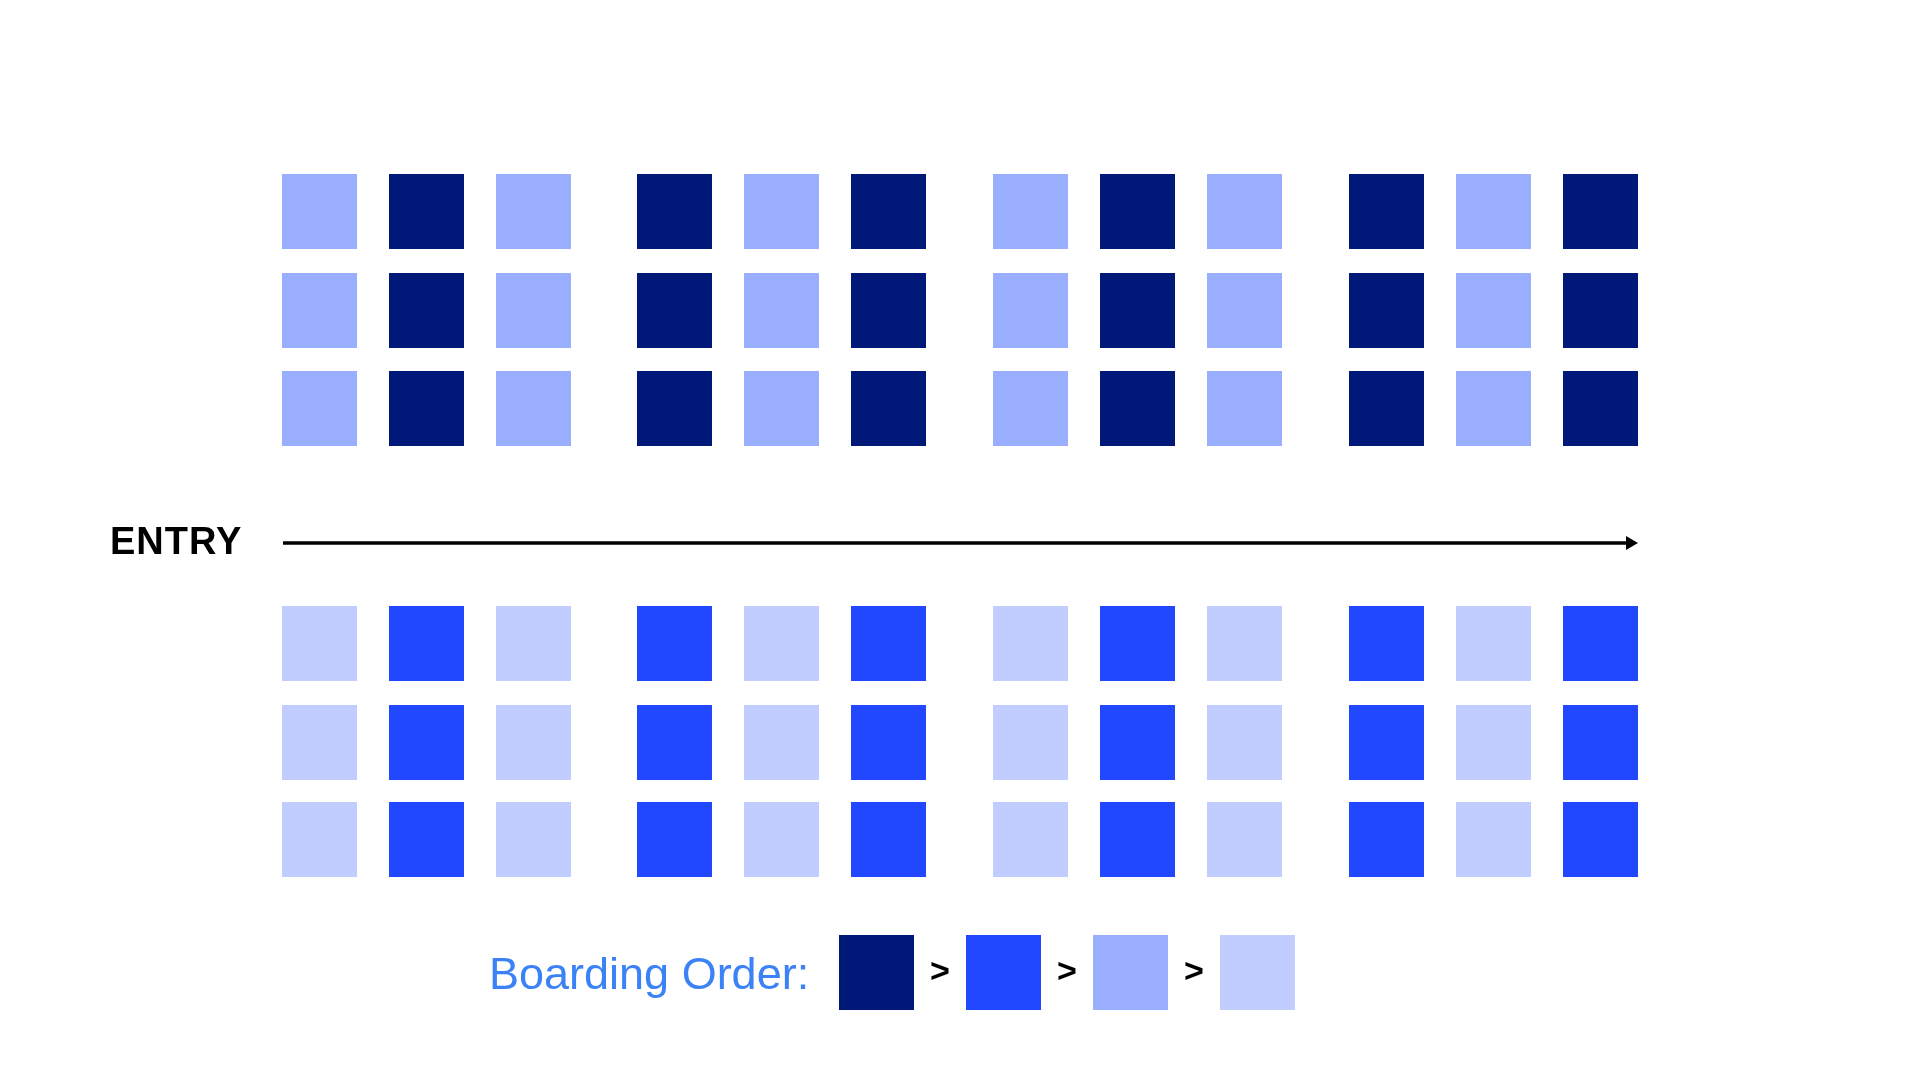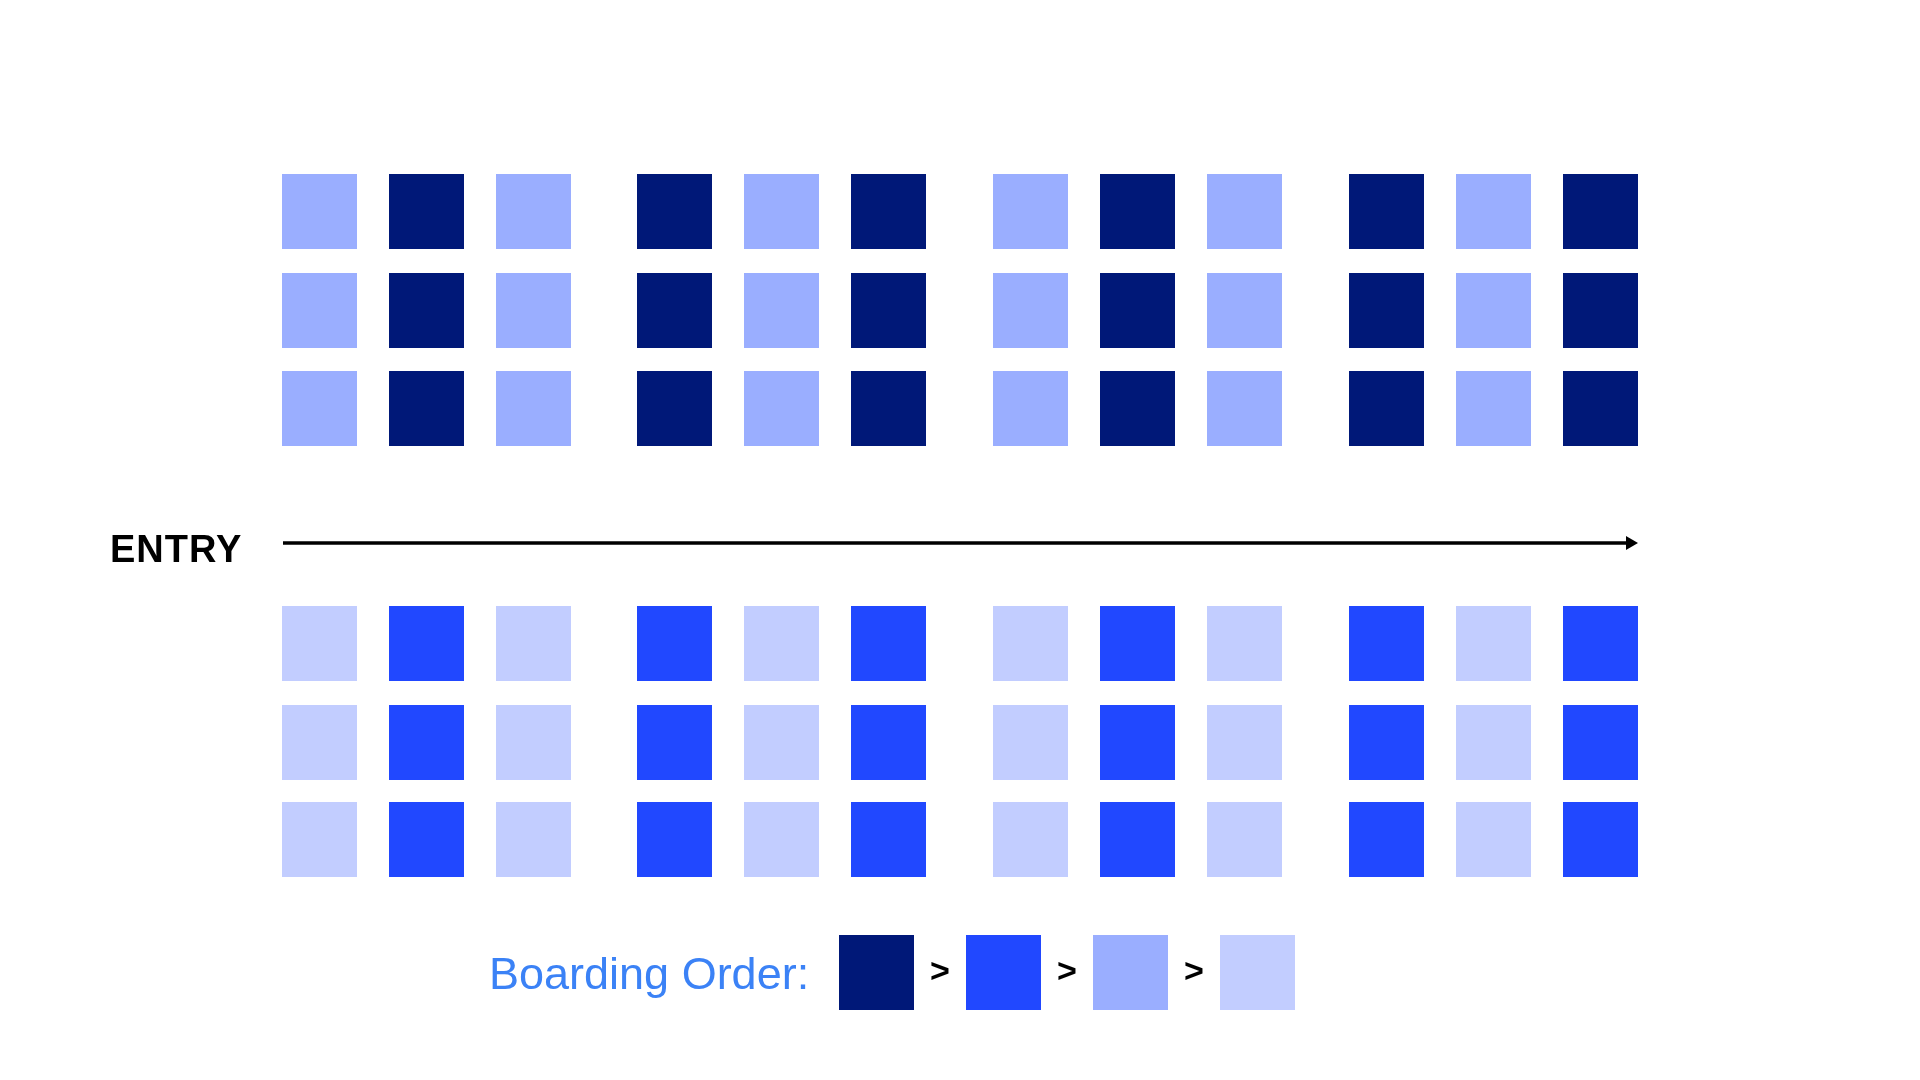--- a/index.html
+++ b/index.html
@@ -23,21 +23,20 @@
     }
     #entry-label {
       position: absolute;
       left: 110px;
       top: 521px;
       font-size: 38px;
       font-weight: bold;
       color: #000000;
       line-height: 40px;
       letter-spacing: 1px;
-      margin-top: 8px;
     }
     #aisle-arrow {
       position: absolute;
       left: 283px;
       top: 532px;
       width: 1360px;
       height: 22px;
     }
     #legend-label {
       position: absolute;

